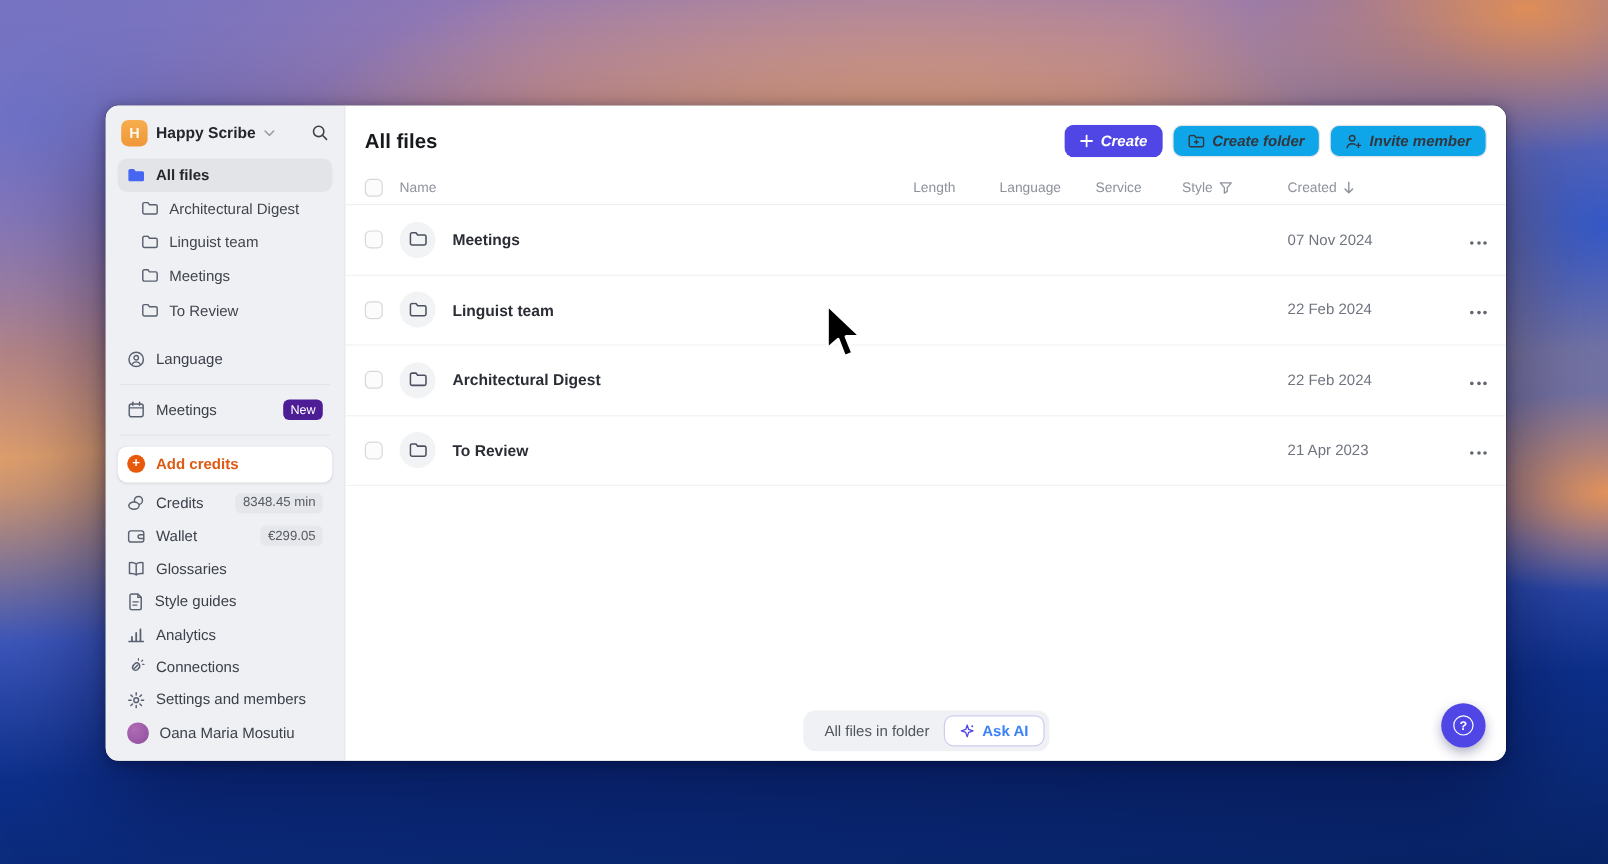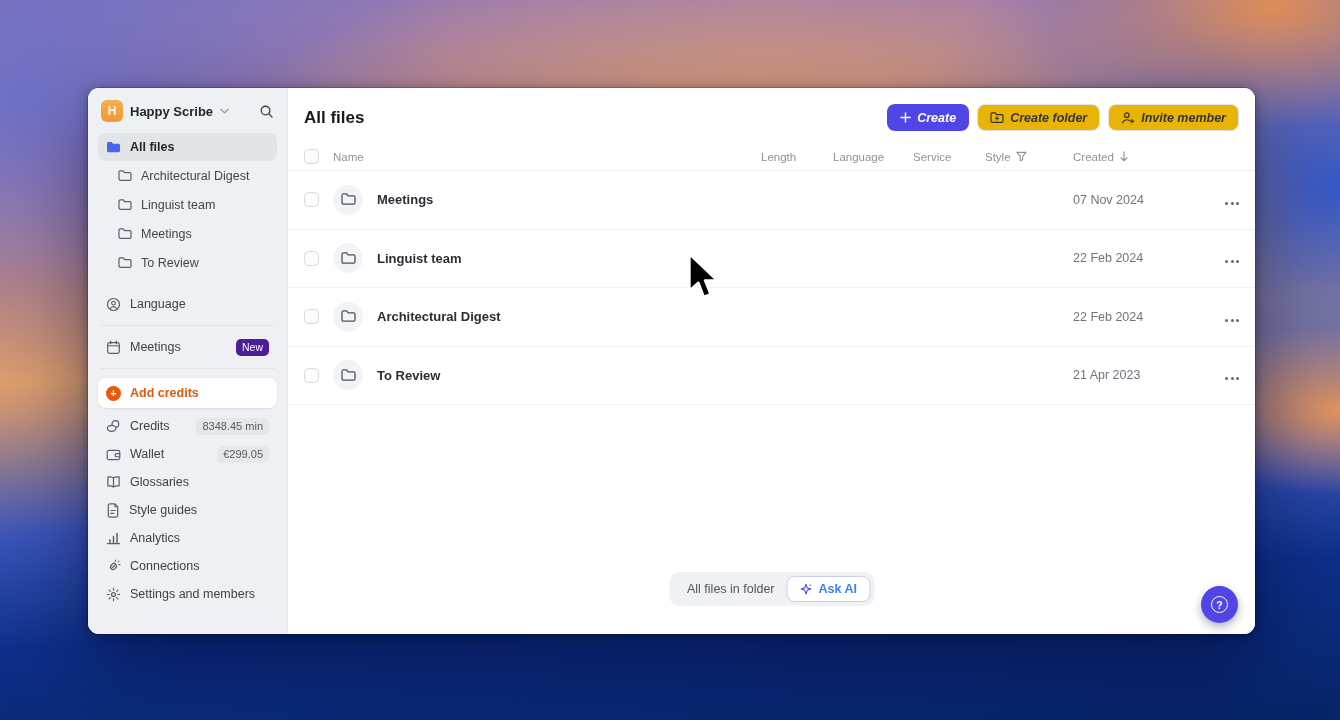--- a/index.html
+++ b/index.html
@@ -53,39 +53,39 @@
   .avatar { width:18px; height:18px; border-radius:50%; background:radial-gradient(circle at 35% 30%, #b06cb4, #8e4e9e); }
 
   
   .main { flex:1; background:#fff; position:relative; display:flex; flex-direction:column; }
   .main-header { display:flex; align-items:center; padding:16px 16px 12px 16px; }
   .page-title { font-size:17px; font-weight:700; color:#17191d; }
   .hdr-actions { margin-left:auto; display:flex; gap:8px; }
   .btn { display:flex; align-items:center; gap:6px; height:27px; padding:0 12px; border-radius:8px;
          font-size:12.5px; border:1px solid transparent; cursor:pointer; font-family:inherit; background:none;font-style:italic; }
   .btn-primary { background:#4f46e5; color:#fff; font-weight:600; }
-  .btn-outline { background:#eab308; border-color:#e2e3e7; color:#33363d; font-weight:600; }
+  .btn-outline { background:#0ea5e9; border-color:#e2e3e7; color:#33363d; font-weight:600; }
 
   .table-head { display:flex; align-items:center; height:28px; padding:0 16px; font-size:11.5px; color:#8d929b;
                 border-bottom:1px solid #eeeff1; }
   .col-name { flex:1; display:flex; align-items:center; gap:14px; }
   .col-length { width:72px; } .col-language { width:80px; } .col-service { width:72px; }
   .col-tags { width:88px; display:flex; align-items:center; gap:5px; }
   .col-created { width:130px; display:flex; align-items:center; gap:5px; }
   .col-actions { width:36px; text-align:right; }
 
   .checkbox { width:15px; height:15px; border:1.5px solid #d6d8dc; border-radius:4.5px; background:#fcfcfd; flex-shrink:0; }
   .row { display:flex; align-items:center; height:58.5px; padding:0 16px; border-bottom:1px solid #f1f2f3; }
   .folder-bubble { width:30px; height:30px; border-radius:50%; background:#f2f3f5; display:flex; align-items:center; justify-content:center; }
   .row-name { font-size:13px; font-weight:600; color:#2b2e35; }
   .row-date { font-size:12.5px; color:#6e737d; }
   .more-btn { display:inline-flex; gap:2.5px; align-items:center; justify-content:flex-end; width:100%; cursor:pointer; }
   .more-btn i { width:3px; height:3px; border-radius:50%; background:#62666e; }
 
-  .footer-bar { position:absolute; bottom:28px; left:50%; transform:translateX(-50%);
+  .footer-bar { position:absolute; bottom:8px; left:50%; transform:translateX(-50%);
                 display:flex; align-items:center; background:#f0f1f4; border-radius:10px; padding:4px; }
   .scope-label { font-size:12.5px; color:#50555e; padding:0 12px 0 14px; white-space:nowrap; }
   .ask-ai { display:flex; align-items:center; gap:6px; background:#fff; border:1px solid #cbcdf1; border-radius:8px;
             padding:5px 12px; color:#3b82f6; font-weight:600; font-size:12.5px; cursor:pointer; font-family:inherit; }
 
   .help-fab { position:absolute; left:1201px; top:586px; width:37px; height:37px; border-radius:50%;
               background:#4f46e5; border:none; display:flex; align-items:center; justify-content:center;
               box-shadow:0 4px 10px rgba(30,30,90,.35); cursor:pointer; z-index:5; }
   .help-ring { width:17px; height:17px; border:1.5px solid #fff; border-radius:50%; color:#fff;
                font-size:10.5px; font-weight:700; display:flex; align-items:center; justify-content:center; font-family:inherit; }
@@ -254,20 +254,24 @@
     <div class="nav-item">
       <span class="icon">
         <svg width="15" height="15" viewBox="0 0 16 16">
             <circle cx="8" cy="8" r="2.1" fill="none" stroke="#596070" stroke-width="1.3"></circle>
             <path d="M8 1.4v2M8 12.6v2M1.4 8h2M12.6 8h2M3.3 3.3l1.4 1.4M11.3 11.3l1.4 1.4M12.7 3.3l-1.4 1.4M4.7 11.3l-1.4 1.4" stroke="#596070" stroke-width="1.3" stroke-linecap="round"></path>
           </svg>
       </span>
       <span>Settings and members</span>
     </div>
 
+    <div class="user-row">
+      <span class="avatar"></span>
+      <span>Oana Maria Mosutiu</span>
+    </div>
   </aside>
 
   <main class="main">
 
     <div class="main-header">
       <h1 class="page-title">All files</h1>
       <div class="hdr-actions">
         <button class="btn btn-primary">
           <span class="icon">
             <svg width="11" height="11" viewBox="0 0 12 12">

